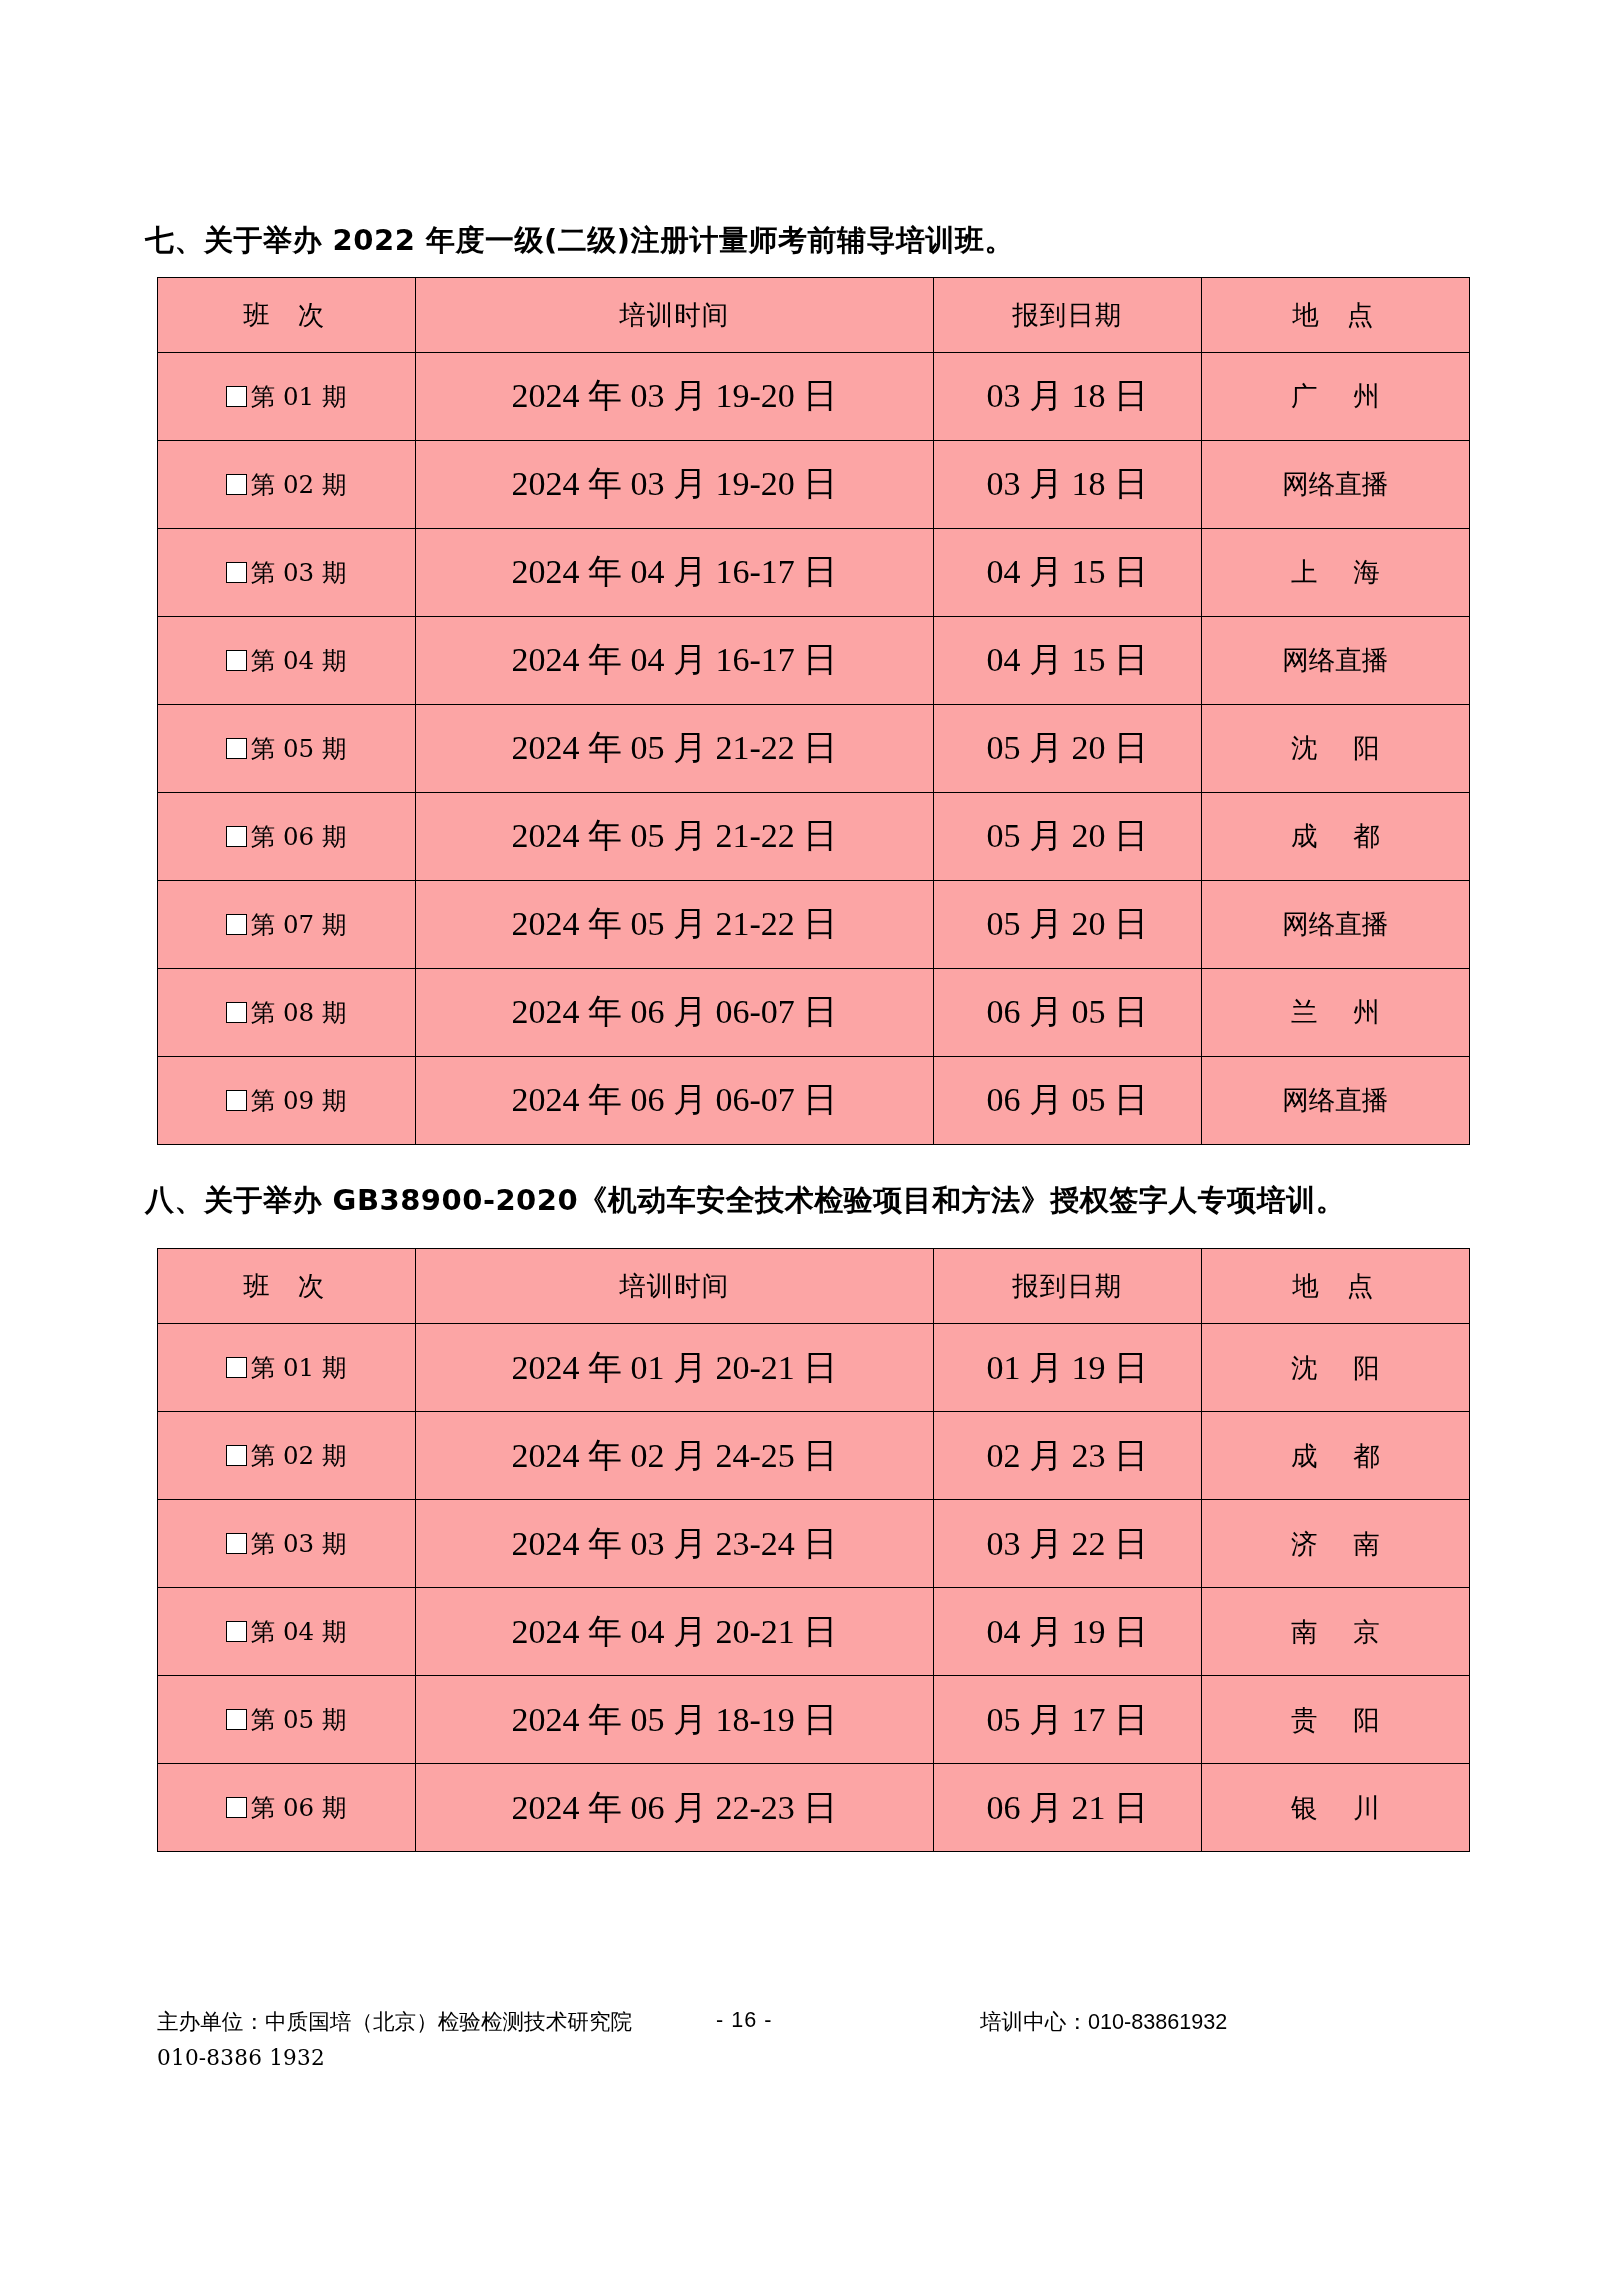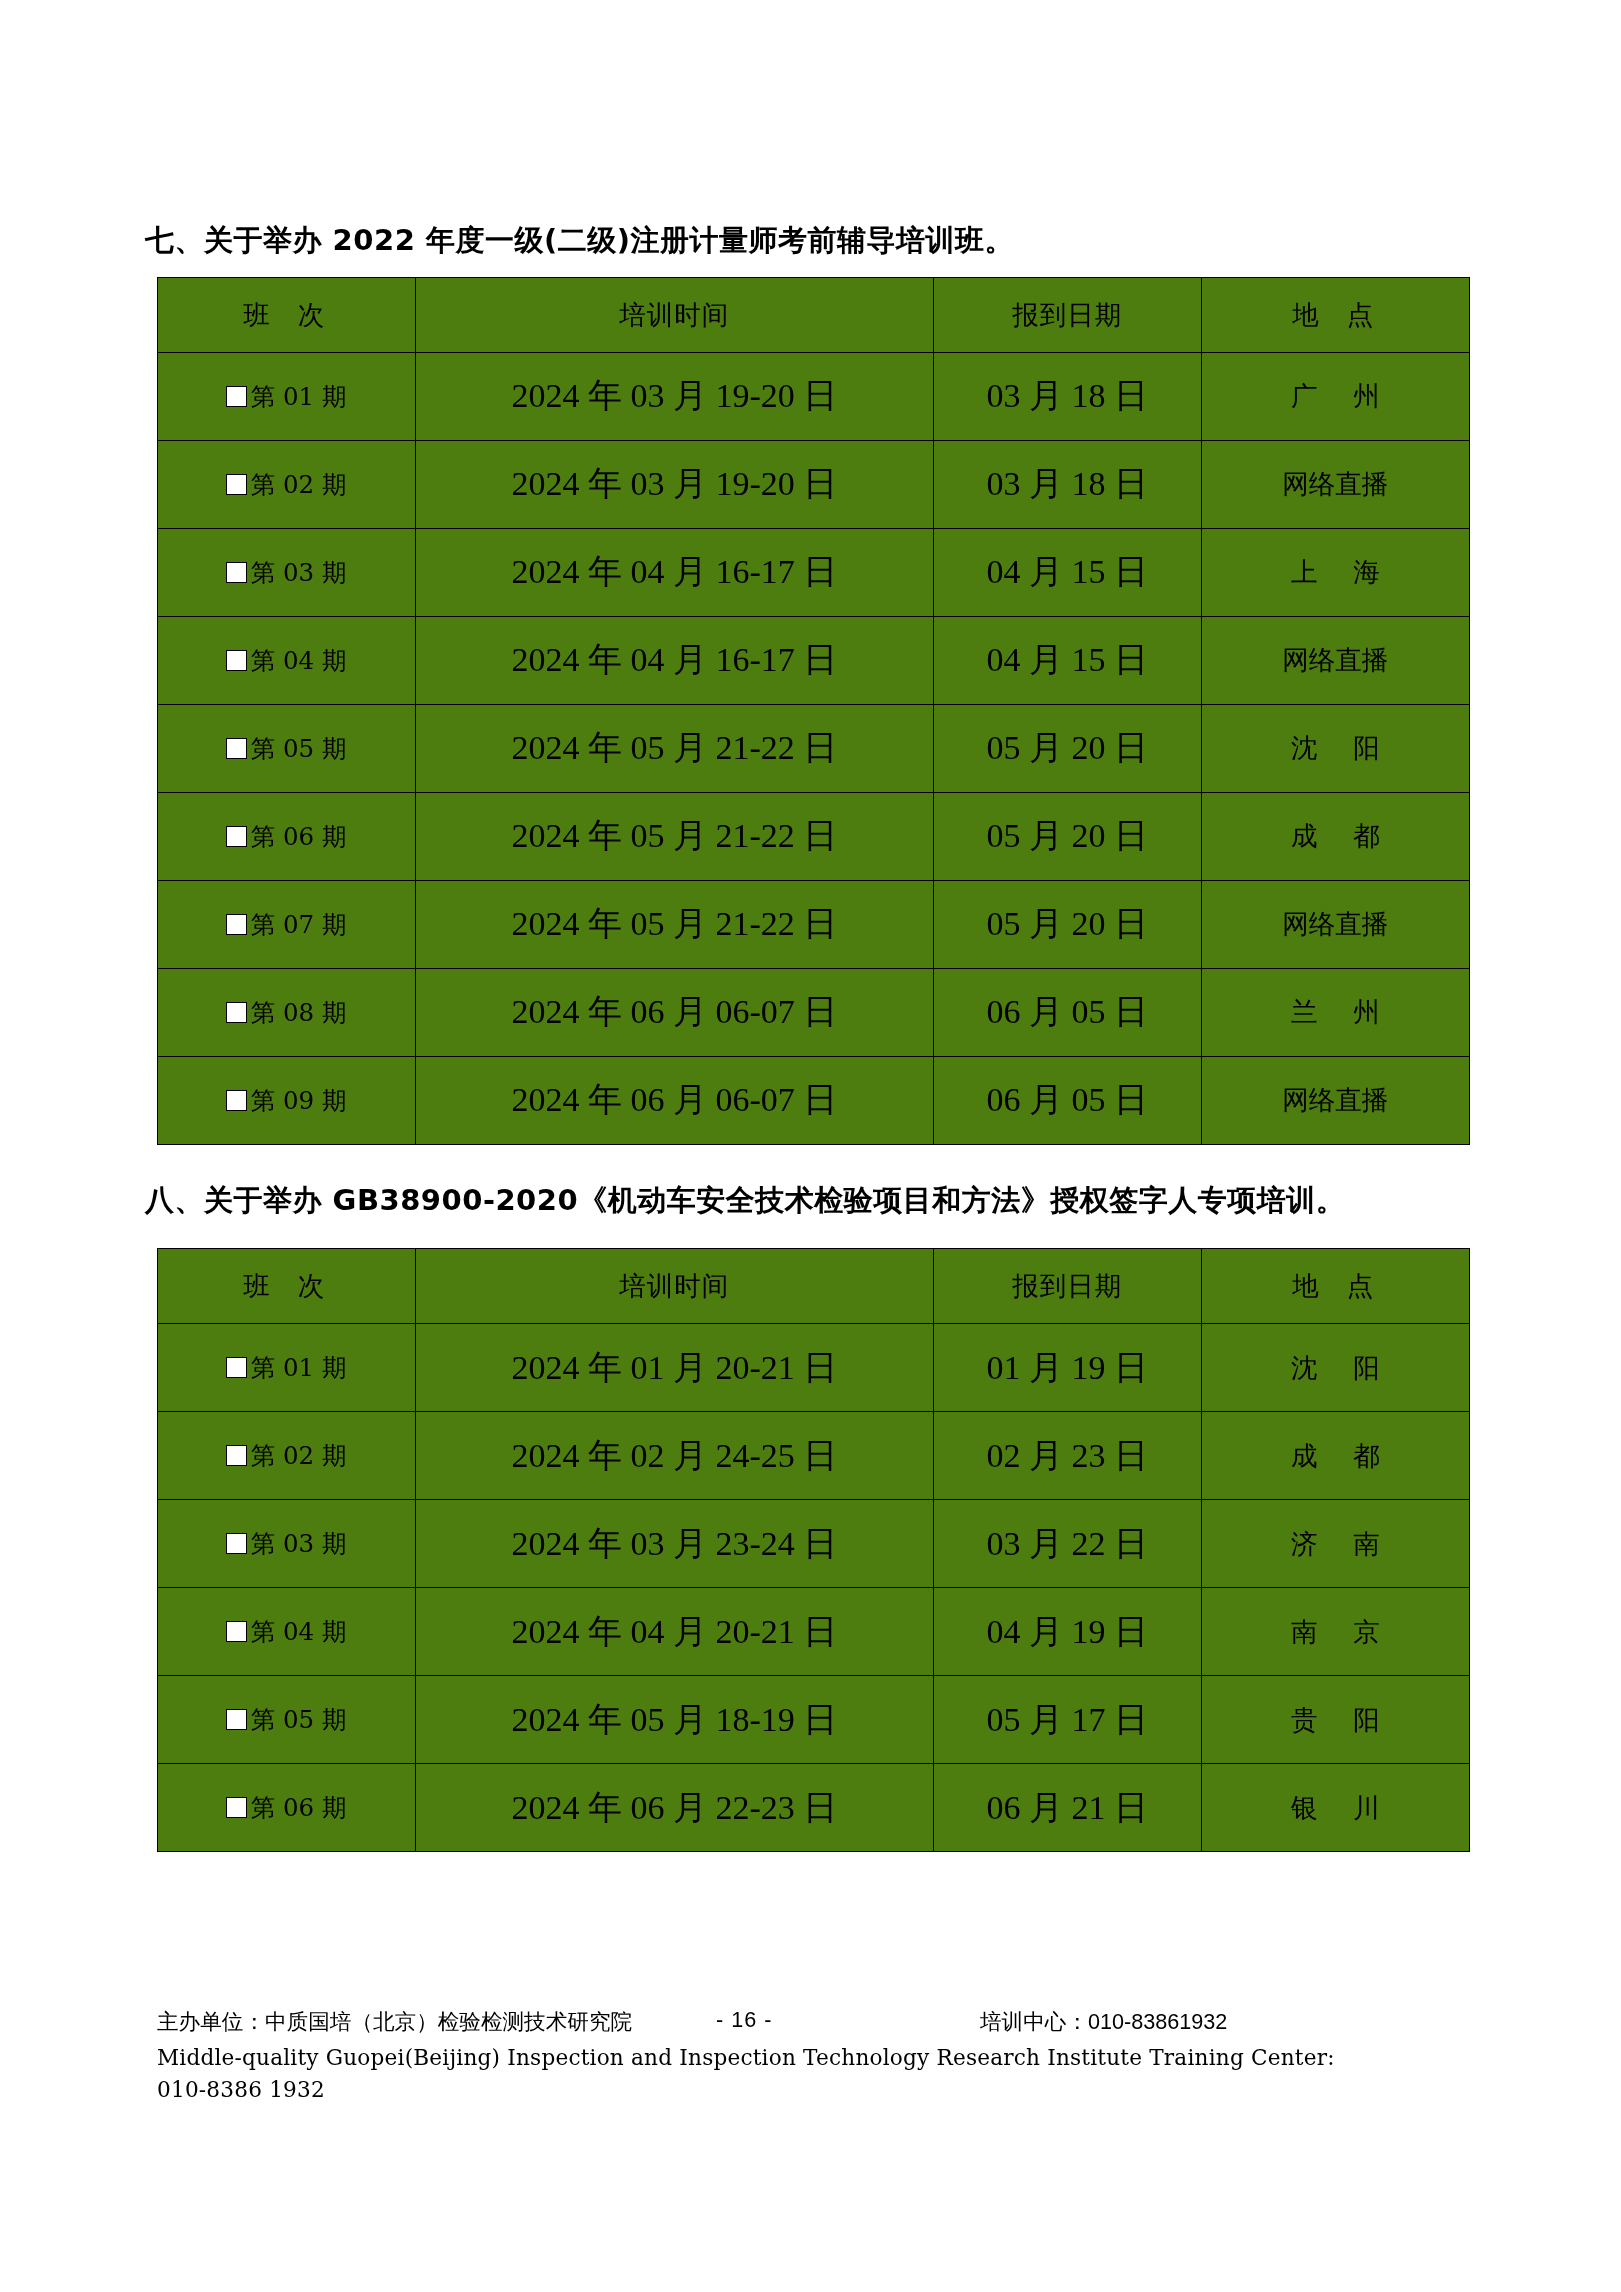--- a/index.html
+++ b/index.html
@@ -46,21 +46,21 @@
     margin-bottom: 25.5px;
     width: 1318px;
   }
 
   
   table.sched {
     border-collapse: collapse;
     table-layout: fixed;
     margin-left: 11.8px;
     border: 1px solid #000;
-    background: #4d7c0f;
+    background: #fca5a5;
   }
   table.sched td, table.sched th {
     border: 1px solid #000;
     text-align: center;
     vertical-align: middle;
     font-weight: normal;
     padding: 0;
   }
   table.sched th {
     height: 74px;
@@ -401,18 +401,17 @@
     </table>
 
   </div>
 
   <div class="footer">
     <div class="footer-line1">
       <span class="f-org">主办单位：中质国培（北京）检验检测技术研究院</span>
       <span class="f-page">- 16 -</span>
       <span class="f-center">培训中心：010-83861932</span>
     </div>
-    <div class="footer-en">Middle-quality Guopei(Beijing) Inspection and Inspection Technology Research Institute Training Center:</div>
     <div class="footer-en">010-8386 1932</div>
   </div>
 
 </div>
 
 
 </body></html>

